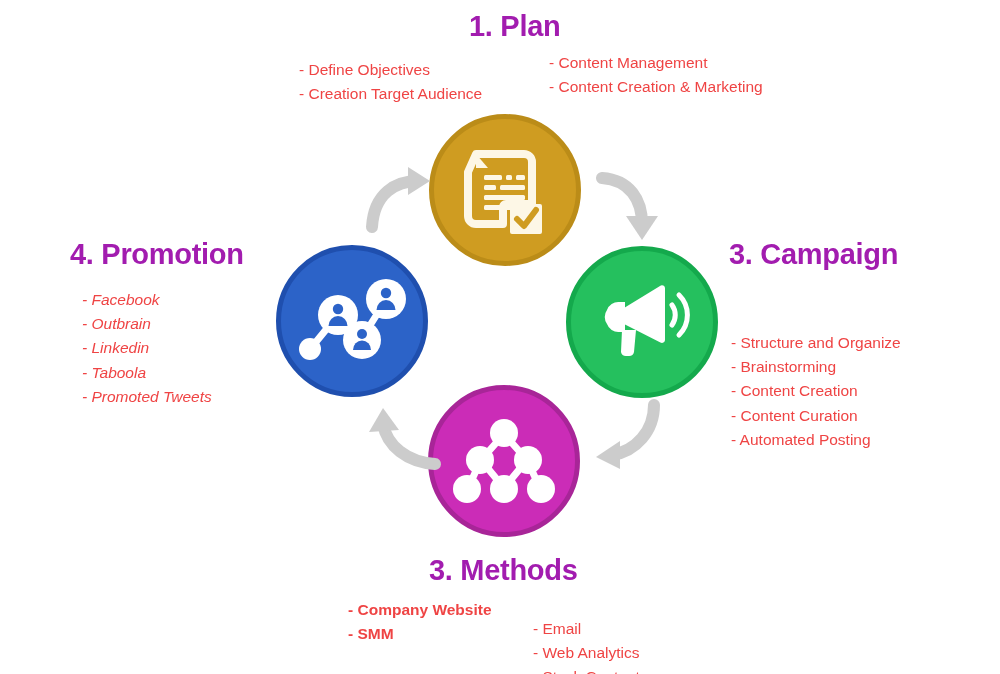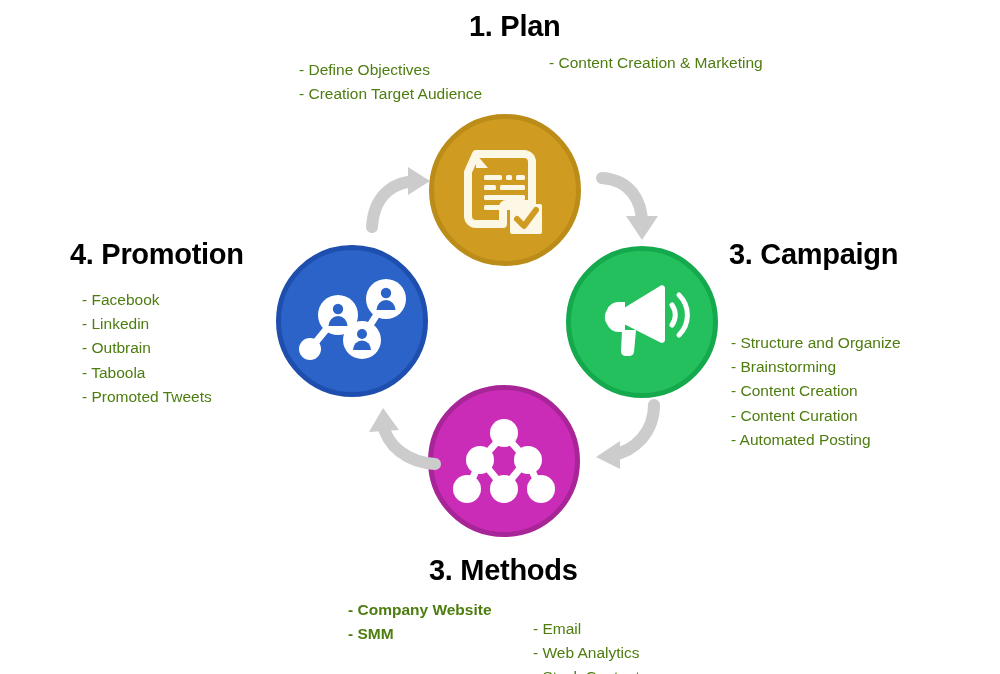--- a/index.html
+++ b/index.html
@@ -17,31 +17,31 @@
     height: 674px;
     background: #ffffff;
     overflow: hidden;
   }
 
   
   .section-title {
     position: absolute;
     font-size: 29px;
     font-weight: bold;
-    color: #000000;
+    color: #a21caf;
     letter-spacing: -0.3px;
     white-space: nowrap;
     line-height: 1;
   }
 
   
   .bullets {
     position: absolute;
     font-size: 15.5px;
-    color: #4d7c0f;
+    color: #ef4444;
     line-height: 24.2px;
     white-space: nowrap;
   }
   .bullets .bullet-item {
     display: block;
   }
 
   
   .node-circle {
     position: absolute;
@@ -91,20 +91,21 @@
 <div id="canvas">
 
   <div class="section-title" style="left:469px; top:12px;">1. Plan</div>
 
   <div class="bullets" style="left:299px; top:58px;">
     <span class="bullet-item">- Define Objectives</span>
     <span class="bullet-item">- Creation Target Audience</span>
   </div>
 
   <div class="bullets" style="left:549px; top:51px;">
+    <span class="bullet-item">- Content Management</span>
     <span class="bullet-item">- Content Creation &amp; Marketing</span>
   </div>
 
   <div class="node-circle" id="circle-plan">
     <span>
       <svg width="86" height="92" viewBox="0 0 86 92" aria-hidden="true">
 
         <path d="M14 10 H62 a8 8 0 0 1 8 8 V60 H44 a3 3 0 0 0 -3 3 V80 H14 a8 8 0 0 1 -8 -8 V28 Z" fill="none" stroke="#fdf7e6" stroke-width="8" stroke-linejoin="round"></path>
         <path d="M14 10 L14 24 L26 24 Z" fill="#fdf7e6"></path>
 
@@ -183,24 +184,24 @@
           <circle cx="15" cy="75" r="14"></circle>
           <circle cx="52" cy="75" r="14"></circle>
           <circle cx="89" cy="75" r="14"></circle>
         </g>
       </svg>
     </span>
   </div>
 
   <div class="section-title" style="left:70px; top:240px;">4. Promotion</div>
 
-  <div class="bullets" style="left:82px; top:288px;">
+  <div class="bullets" style="left:82px; top:288px;font-style:italic;">
     <span class="bullet-item">- Facebook</span>
+    <span class="bullet-item">- Outbrain</span>
     <span class="bullet-item">- Linkedin</span>
-    <span class="bullet-item">- Outbrain</span>
     <span class="bullet-item">- Taboola</span>
     <span class="bullet-item">- Promoted Tweets</span>
   </div>
 
   <div class="node-circle" id="circle-promotion">
     <span>
       <svg width="108" height="98" viewBox="0 0 108 98" aria-hidden="true">
         <g stroke="#ffffff" stroke-width="7" stroke-linecap="round">
           <line x1="13" y1="76" x2="40" y2="43"></line>
           <line x1="40" y1="43" x2="64" y2="66"></line>

